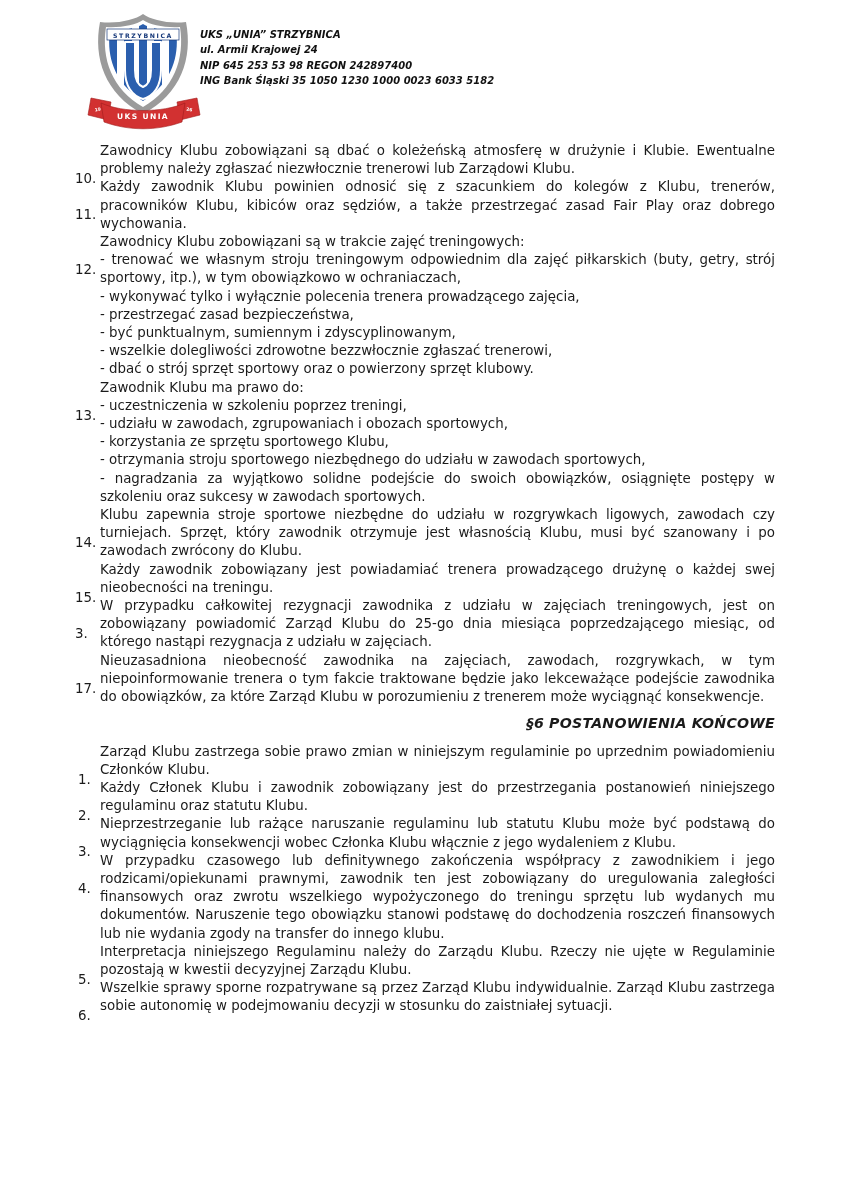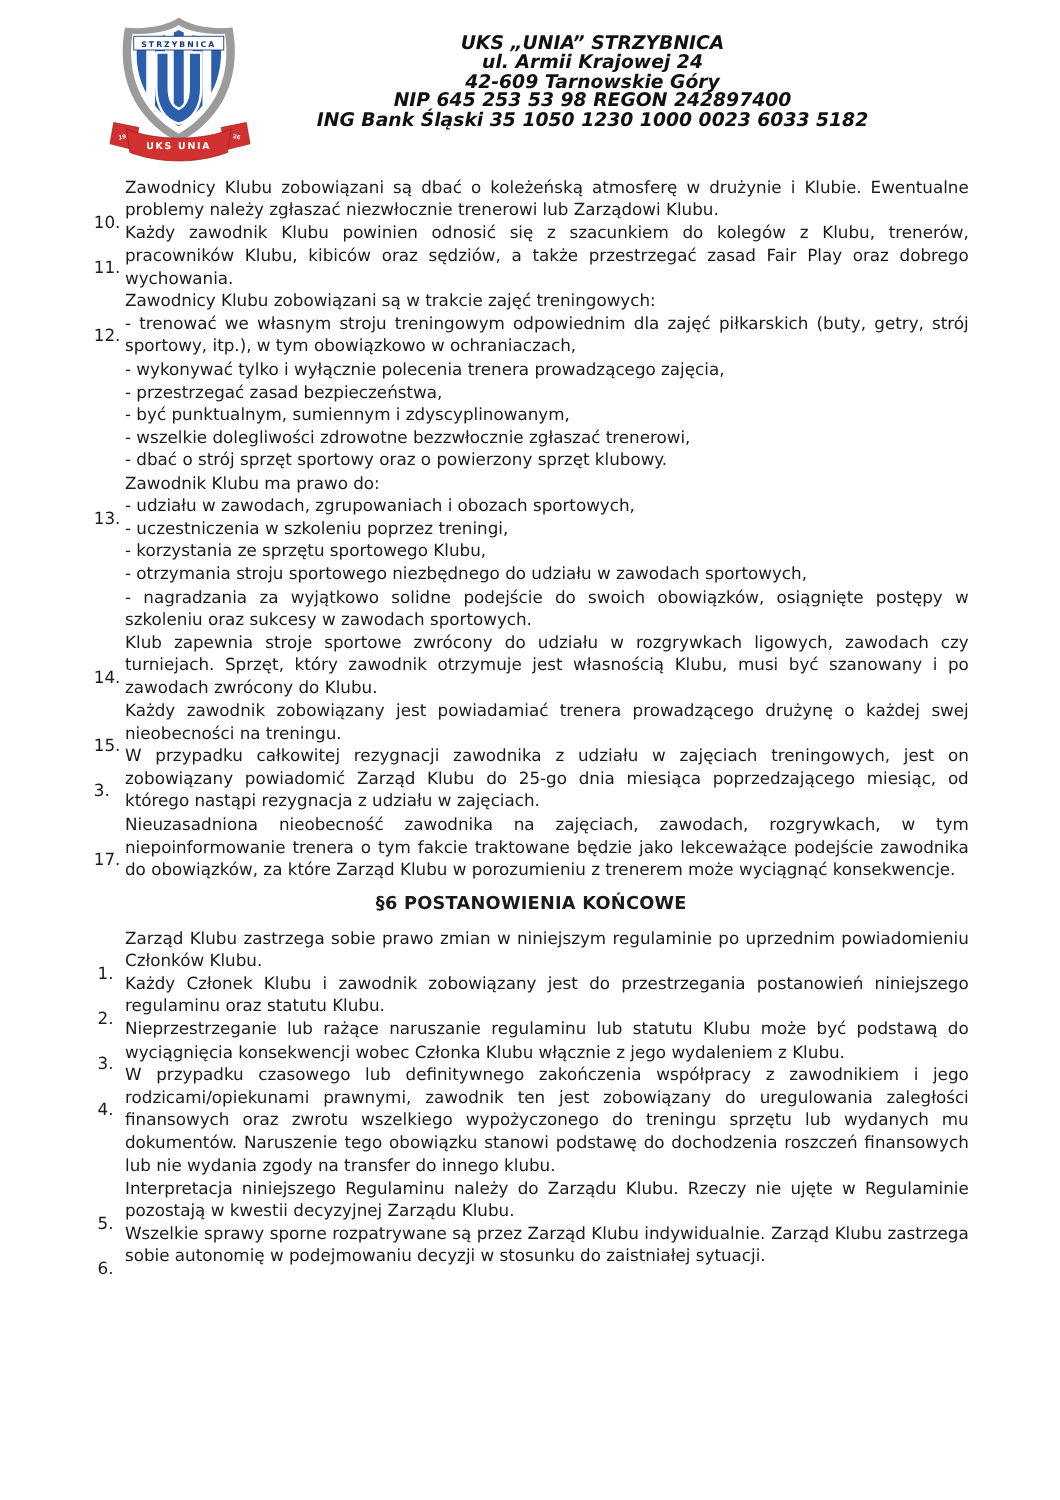--- a/index.html
+++ b/index.html
@@ -10,39 +10,39 @@
     color:#1b1b1b;
     font-family:"DejaVu Sans",sans-serif;
     overflow:hidden;
   }
   
   .letterhead{position:relative;height:132px;}
   .logo{position:absolute;left:85px;top:10px;width:118px;height:122px;text-align:center;}
   .logo svg{width:100%;height:100%;display:block;}
   .header-text{
     position:absolute;left:200px;top:27px;width:548px;
-    text-align:center;
     font-weight:bold;font-style:italic;
-    font-size:15px;line-height:15.4px;
+    font-size:10px;line-height:15.4px;
     color:#111111;
   }
   
   .content{
     margin:10px 73px 0 75px;
     font-size:13.4px;line-height:18.2px;
   }
   .item{position:relative;padding-left:25px;}
   .num{position:absolute;left:0;top:0;margin-top:28px;}
   .s2 .num{left:3px;}
   .ptext{text-align:justify;}
   .section-heading{
     margin:8px 0 10px 0;
     font-size:14.2px;font-weight:bold;
-    text-align:center;
+    text-align:right;
     letter-spacing:0.2px;
+    font-style:italic;
   }
 </style>
 </head>
 <body>
 
 <div class="page">
 
   <header class="letterhead">
 
     <div class="logo">
@@ -75,21 +75,20 @@
           <text x="13" y="101" text-anchor="middle" transform="rotate(-10 13 101)" font-family="DejaVu Sans, sans-serif" font-size="4.5" font-weight="bold" fill="#ffffff">19</text>
           <text x="104" y="101" text-anchor="middle" transform="rotate(10 104 101)" font-family="DejaVu Sans, sans-serif" font-size="4.5" font-weight="bold" fill="#ffffff">26</text>
           <text x="58" y="109" text-anchor="middle" font-family="DejaVu Sans, sans-serif" font-size="7.5" font-weight="bold" letter-spacing="1.4" fill="#ffffff">UKS UNIA</text>
         </g>
       </svg>
     </div>
 
     <div class="header-text">
       <div>UKS „UNIA” STRZYBNICA</div>
       <div>ul. Armii Krajowej 24</div>
-      <div>42-609 Tarnowskie Góry</div>
       <div>NIP 645 253 53 98 REGON 242897400</div>
       <div>ING Bank Śląski 35 1050 1230 1000 0023 6033 5182</div>
     </div>
 
   </header>
 
   <main class="content">
     <section class="list" id="list-continued">
         <div class="item">
           <span class="num">10.</span>
@@ -112,31 +111,31 @@
             <div class="ptext">- przestrzegać zasad bezpieczeństwa,</div>
             <div class="ptext">- być punktualnym, sumiennym i zdyscyplinowanym,</div>
             <div class="ptext">- wszelkie dolegliwości zdrowotne bezzwłocznie zgłaszać trenerowi,</div>
             <div class="ptext">- dbać o strój sprzęt sportowy oraz o powierzony sprzęt klubowy.</div>
           </div>
         </div>
         <div class="item">
           <span class="num">13.</span>
           <div class="itext">
             <div class="ptext">Zawodnik Klubu ma prawo do:</div>
+            <div class="ptext">- uczestniczenia w szkoleniu poprzez treningi,</div>
             <div class="ptext">- udziału w zawodach, zgrupowaniach i obozach sportowych,</div>
-            <div class="ptext">- uczestniczenia w szkoleniu poprzez treningi,</div>
             <div class="ptext">- korzystania ze sprzętu sportowego Klubu,</div>
             <div class="ptext">- otrzymania stroju sportowego niezbędnego do udziału w zawodach sportowych,</div>
             <div class="ptext">- nagradzania za wyjątkowo solidne podejście do swoich obowiązków, osiągnięte postępy w szkoleniu oraz sukcesy w zawodach sportowych.</div>
           </div>
         </div>
         <div class="item">
           <span class="num">14.</span>
           <div class="itext">
-            <div class="ptext">Klub zapewnia stroje sportowe zwrócony do udziału w rozgrywkach ligowych, zawodach czy turniejach. Sprzęt, który zawodnik otrzymuje jest własnością Klubu, musi być szanowany i po zawodach zwrócony do Klubu.</div>
+            <div class="ptext">Klubu zapewnia stroje sportowe niezbędne do udziału w rozgrywkach ligowych, zawodach czy turniejach. Sprzęt, który zawodnik otrzymuje jest własnością Klubu, musi być szanowany i po zawodach zwrócony do Klubu.</div>
           </div>
         </div>
         <div class="item">
           <span class="num">15.</span>
           <div class="itext">
             <div class="ptext">Każdy zawodnik zobowiązany jest powiadamiać trenera prowadzącego drużynę o każdej swej nieobecności na treningu.</div>
           </div>
         </div>
         <div class="item">
           <span class="num">3.</span>

